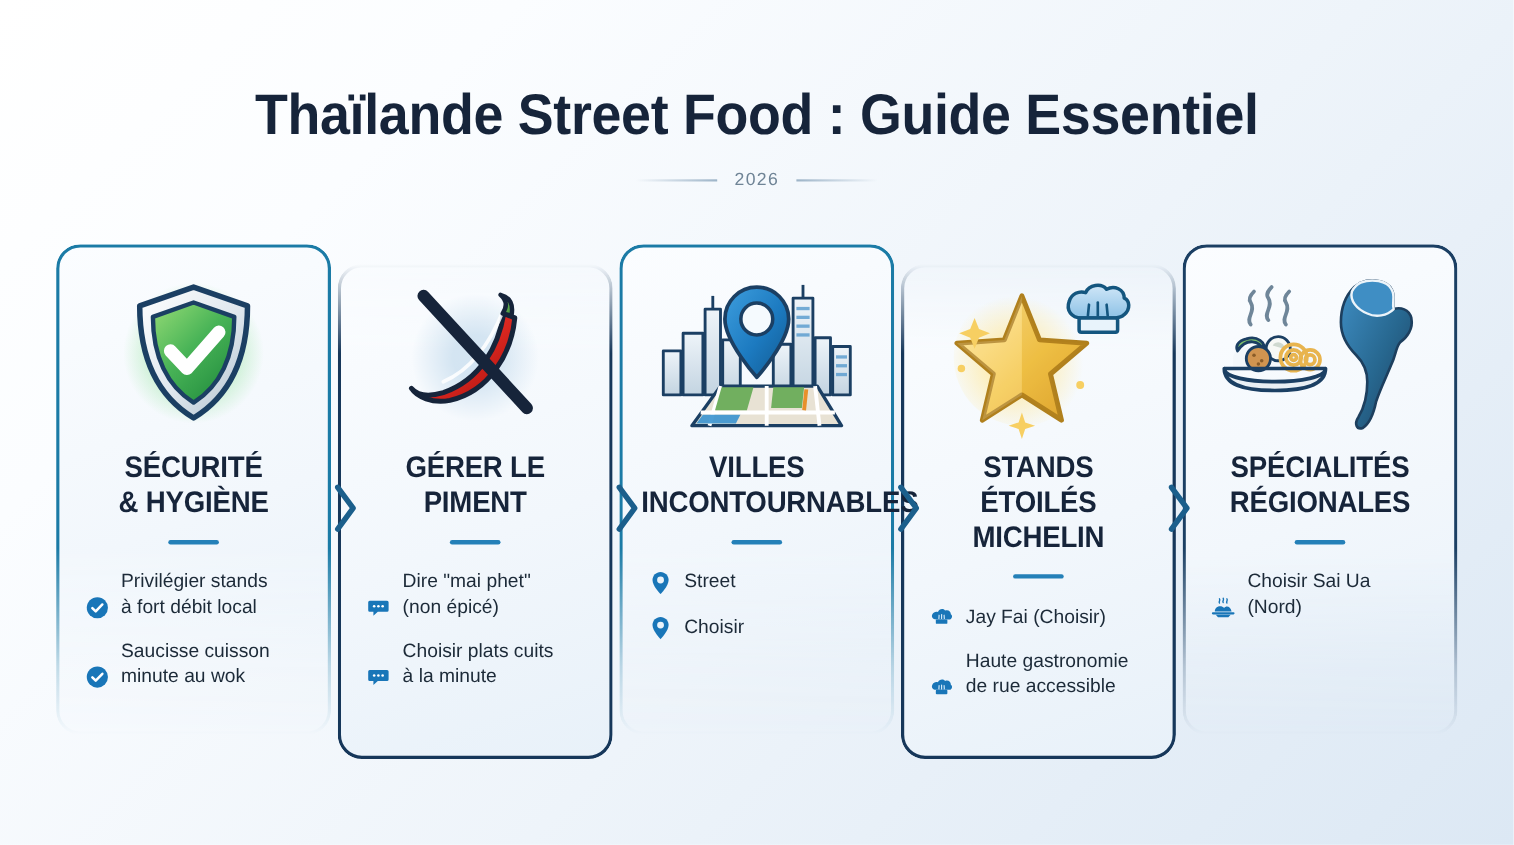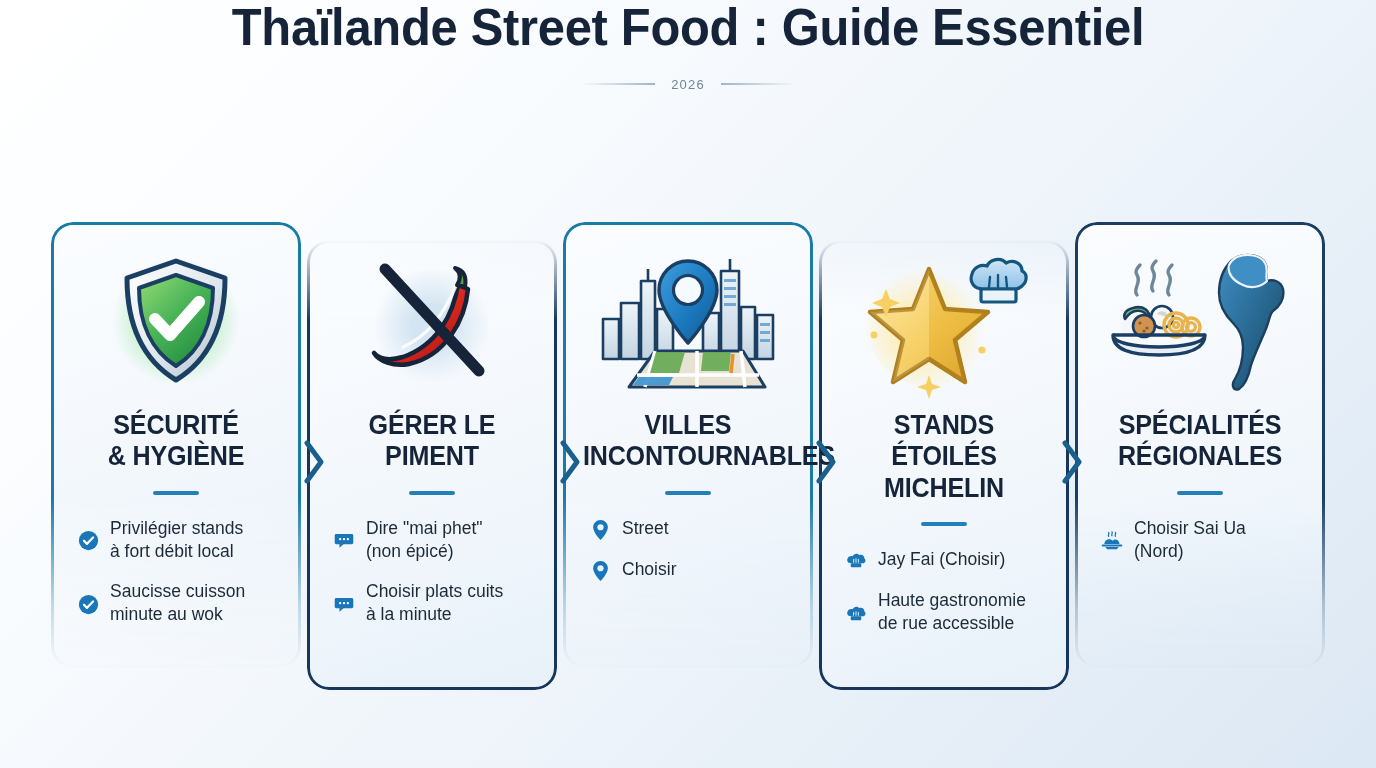--- a/index.html
+++ b/index.html
@@ -11,20 +11,21 @@
     width: 1376px;
     height: 768px;
     overflow: hidden;
     font-family: "Liberation Sans", "DejaVu Sans", sans-serif;
     background: linear-gradient(135deg, #ffffff 0%, #fbfdff 22%, #eef4fa 58%, #dce8f4 100%);
     position: relative;
   }
 
   
   .header {
+    padding-top: 78px;
     text-align: center;
   }
   .title {
     font-family: "Liberation Sans Narrow", "Liberation Sans", sans-serif;
     font-size: 52px;
     font-weight: bold;
     letter-spacing: -0.3px;
     color: #16243a;
     line-height: 1.05;
     margin: 0;
@@ -40,21 +41,21 @@
   }
   .sub-rule {
     width: 74px;
     height: 2px;
     background: linear-gradient(90deg, rgba(150,178,202,0), #9db4c8);
   }
   .sub-rule.right {
     background: linear-gradient(90deg, #9db4c8, rgba(150,178,202,0));
   }
   .subtitle {
-    font-size: 13px;
+    font-size: 16px;
     color: #6f8496;
     letter-spacing: 1.2px;
   }
 
   
   .cards {
     position: absolute;
     top: 222px;
     left: 0;
     width: 1376px;
@@ -147,21 +148,21 @@
     margin: 18px auto 22px;
   }
 
   
   .bullets {
     text-align: left;
     padding: 0 6px 0 14px;
   }
   .bullet {
     display: flex;
-    align-items: center;
+    align-items: flex-end;
     gap: 11px;
     margin-bottom: 17px;
   }
   .bullet:last-child { margin-bottom: 0; }
   .bullet-icon {
     flex: 0 0 auto;
     width: 22px;
     height: 22px;
     margin-top: 2px;
     display: flex;

